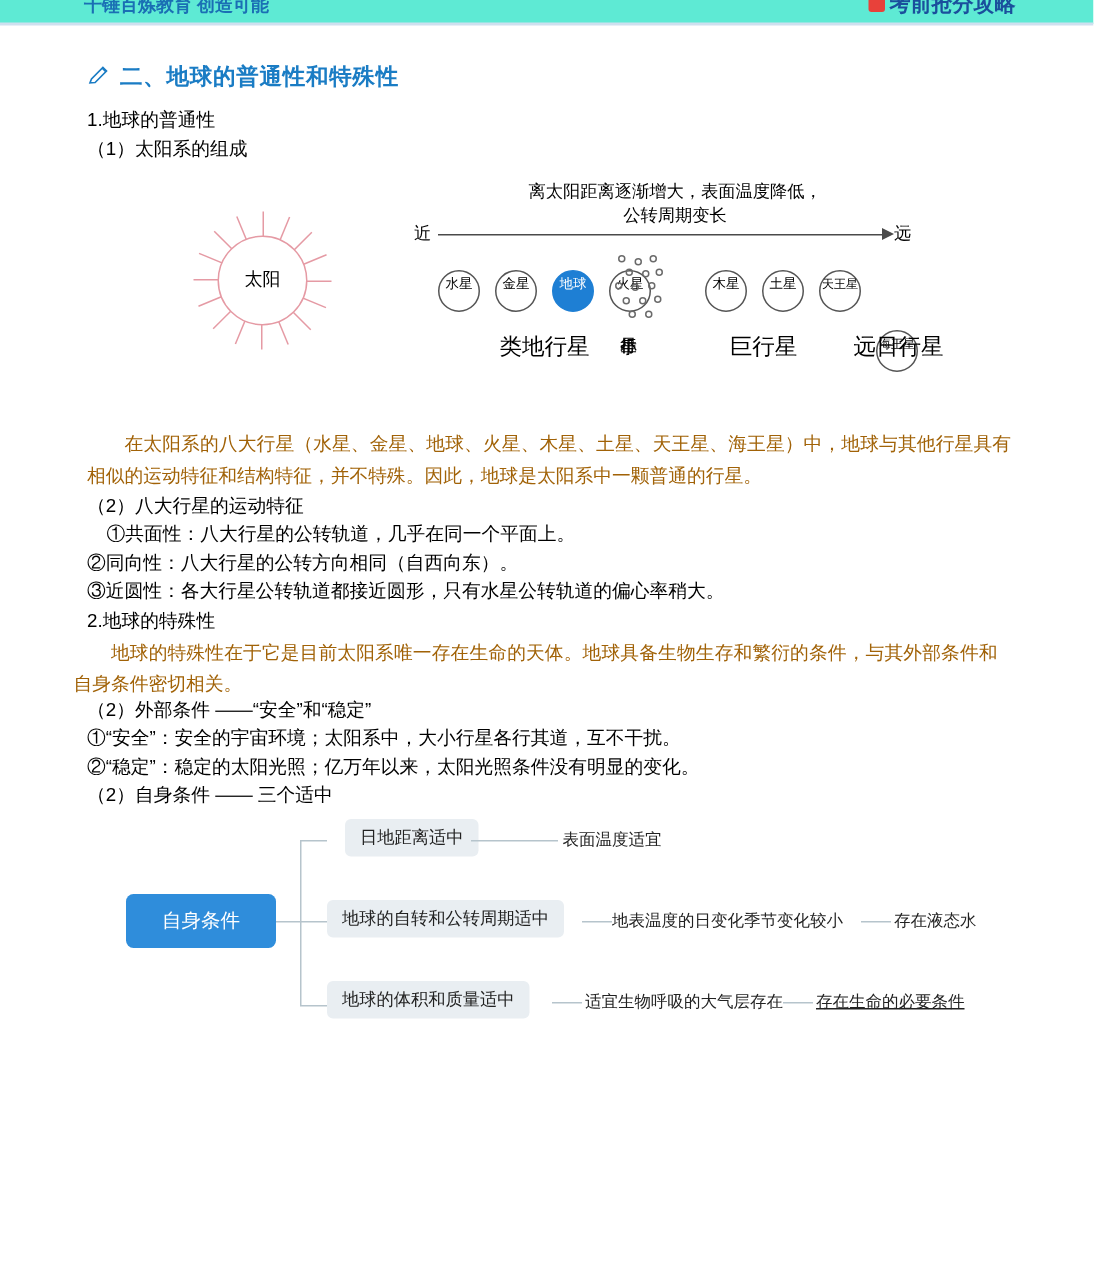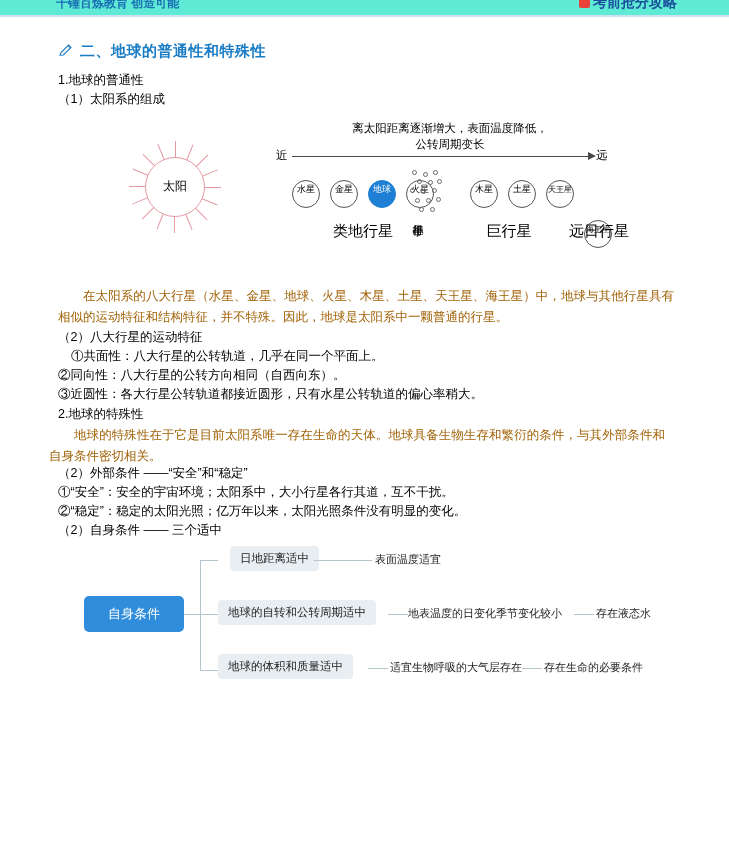--- a/index.html
+++ b/index.html
@@ -386,16 +386,16 @@
     <div class="mm-line h" style="left:236px; top:22px; width:58px;"></div>
     <div class="mm-line h" style="left:310px; top:76px; width:20px;"></div>
     <div class="mm-line h" style="left:496px; top:76px; width:20px;"></div>
     <div class="mm-line h" style="left:290px; top:130px; width:20px;"></div>
     <div class="mm-line h" style="left:444px; top:130px; width:20px;"></div>
 
     <div class="mm-leaf" style="left:297px; top:14px;">表面温度适宜</div>
     <div class="mm-leaf" style="left:330px; top:68px;">地表温度的日变化季节变化较小</div>
     <div class="mm-leaf" style="left:518px; top:68px;">存在液态水</div>
     <div class="mm-leaf" style="left:312px; top:122px;">适宜生物呼吸的大气层存在</div>
-    <div class="mm-leaf" style="left:466px; top:122px;">存在生命的必要条件</div>
+    <div class="mm-leaf" style="left:466px; top:122px;text-decoration:underline;">存在生命的必要条件</div>
   </div>
 
 </div>
 
 </body></html>

